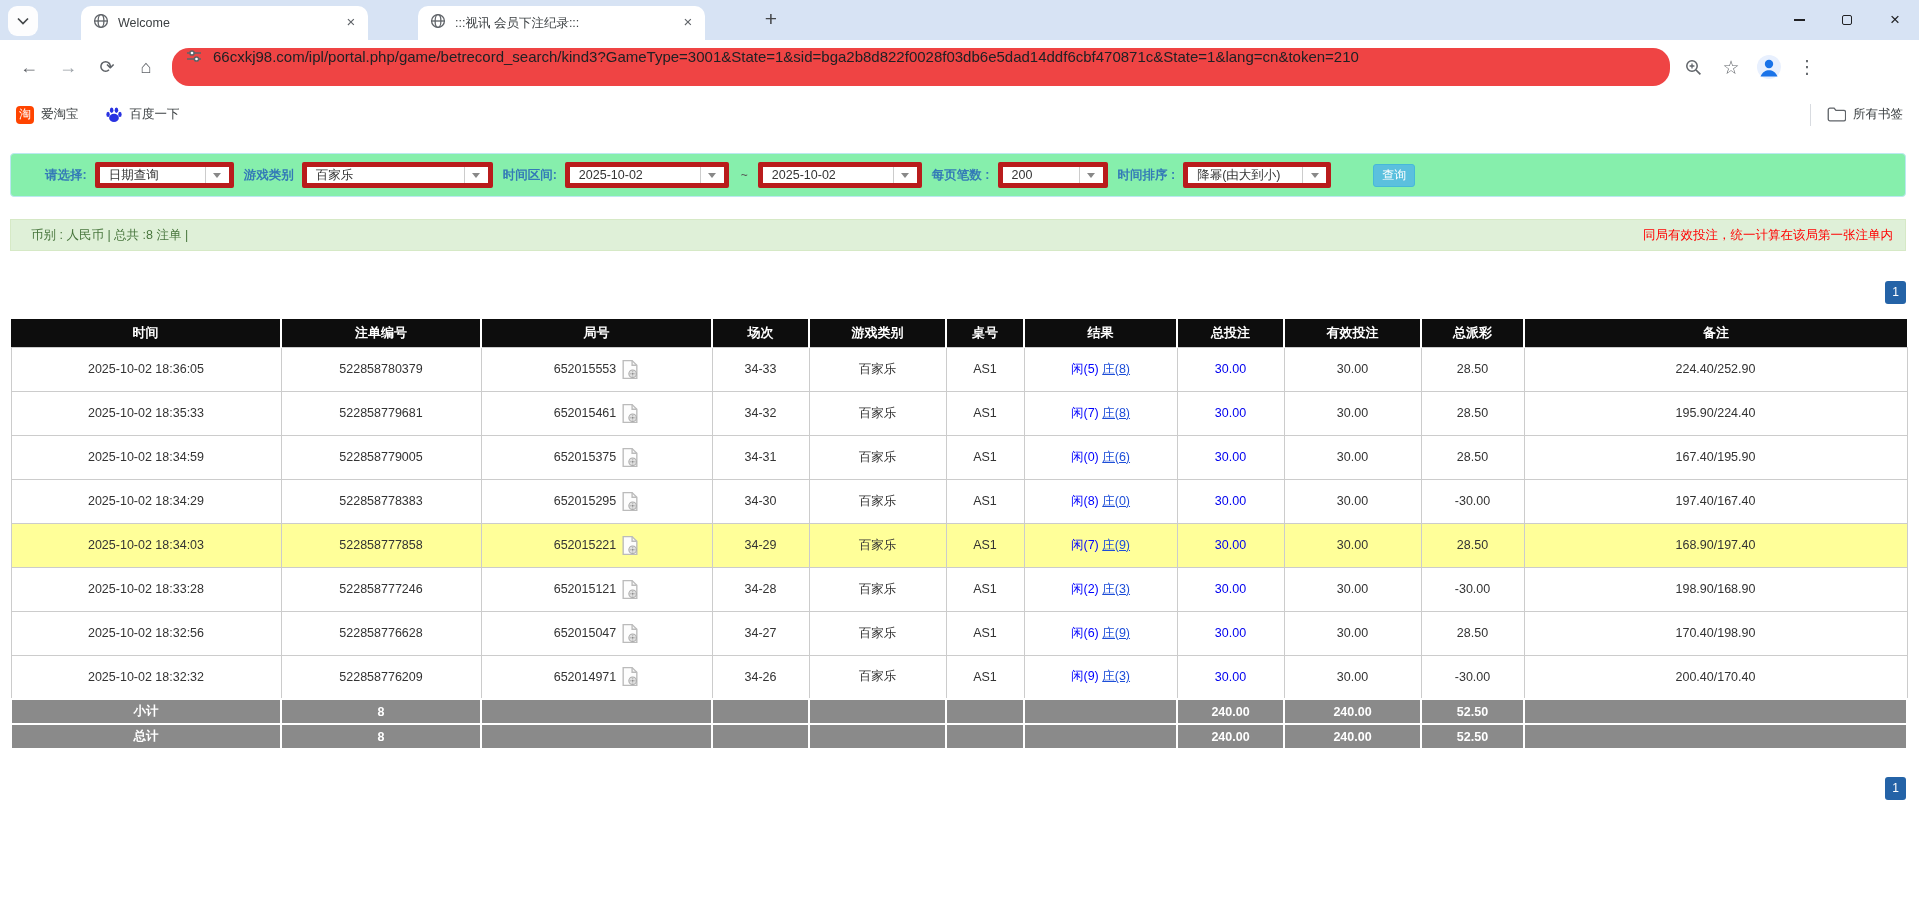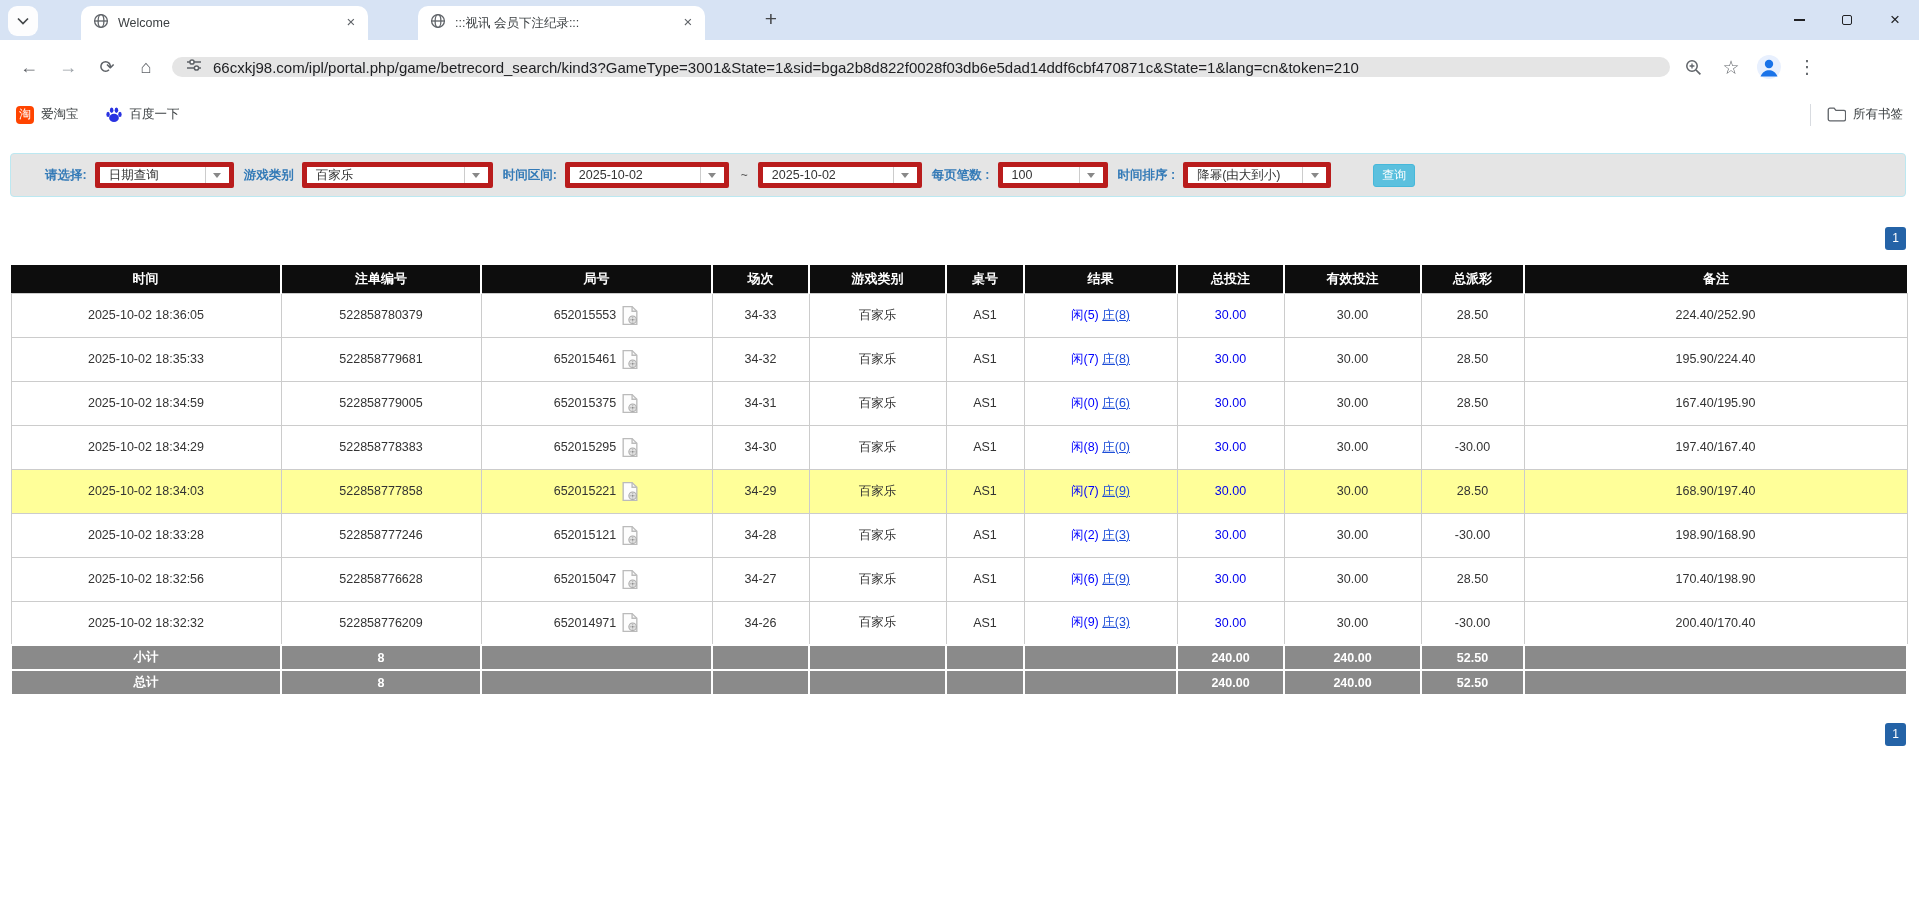--- a/index.html
+++ b/index.html
@@ -18,43 +18,43 @@
   .wincontrols { position:absolute; right:0; top:0; height:40px; display:flex; }
   .wc { width:48px; height:40px; display:flex; align-items:center; justify-content:center; color:#202124; font-size:17px; }
   .minline { display:block; width:11px; border-top:2px solid #202124; }
   .maxbox { display:block; width:10px; height:10px; border:1.6px solid #202124; border-radius:2px; }
 
   
   .toolbar { height:54px; background:#fff; display:flex; align-items:center; padding:0 12px; }
   .navicon { width:34px; height:34px; font-size:18px; color:#5f6368; display:flex; align-items:center;
              justify-content:center; margin-right:5px; }
   .navicon.dim { color:#9aa0a6; }
-  .urlpill { width:1498px; height:20px; background:#e5e5e5; border-radius:17px; display:flex;
-             align-items:center; padding:0 14px; margin-left:4px; overflow:hidden; }
+  .urlpill { width:1498px; height:38px; background:#ef4444; border-radius:17px; display:flex;
+             align-items:flex-start; padding:0 14px; margin-left:4px; overflow:hidden; }
   .urltext { font-size:15px; color:#202124; white-space:nowrap; overflow:hidden; margin-left:11px; }
   .toolicon { width:30px; height:30px; display:flex; align-items:center; justify-content:center;
               color:#5f6368; font-size:18px; margin-left:8px; }
   .star { font-size:19px; }
   .menu3 { font-size:18px; letter-spacing:0; }
 
   
   .bookbar { height:41px; background:#fff; display:flex; align-items:center; padding:0 16px; }
   .bm { display:flex; align-items:center; font-size:12.5px; color:#3c4043; margin-right:26px; }
   .bmicon { margin-right:7px; display:flex; align-items:center; }
   .tb-ico { width:18px; height:18px; background:#f40; color:#fff; border-radius:4px; font-size:12px;
             display:flex; align-items:center; justify-content:center; }
   .allbm { margin-left:auto; display:flex; align-items:center; font-size:12.5px; color:#3c4043; }
   .bmdivider { width:1px; height:22px; background:#d8dbe0; margin-right:16px; }
   .allbm svg { margin-right:7px; }
 
   
   .content { padding:0 10px; background:#fff; }
   .pagetitle { margin-top:22px; font-size:18px; color:#333; height:26px; }
 
-  .filterbar { margin-top:18px; width:1896px; height:44px; background:#e5e5e5; border:1px solid #bce8f1;
+  .filterbar { margin-top:18px; width:1896px; height:44px; background:#86efac; border:1px solid #bce8f1;
                border-radius:4px; display:flex; align-items:center; padding-left:34px; }
   .flabel { font-size:12.5px; font-weight:bold; color:#337ab7; white-space:nowrap; }
   .sel { height:26px; background:#fff; border:5px solid #b91c1c; border-radius:2px; display:flex;
          align-items:center; margin:0 10px 0 8px; }
   .selval { flex:1; font-size:12.5px; color:#333; padding-left:9px; white-space:nowrap; overflow:hidden; }
   .selarrow { width:24px; height:100%; border-left:1px solid #ccc; display:flex; align-items:center; justify-content:center; }
   .selarrow i { width:0; height:0; border-left:4px solid transparent; border-right:4px solid transparent;
                 border-top:5px solid #888; }
   .tilde { font-size:12px; color:#555; margin:0 2px; }
   .btnsearch { margin-left:32px; width:42px; height:23px; background:#5bc0de; border:1px solid #46b8da;
@@ -214,35 +214,39 @@
       </span>
       <span class="tilde">~</span>
       <span class="sel" style="width:164px">
         <span class="selval">2025-10-02</span>
         <span class="selarrow">
             <i></i>
           </span>
       </span>
       <span class="flabel">每页笔数 :</span>
       <span class="sel" style="width:110px">
-        <span class="selval">100</span>
+        <span class="selval">200</span>
         <span class="selarrow">
             <i></i>
           </span>
       </span>
       <span class="flabel">时间排序 :</span>
       <span class="sel" style="width:148px">
         <span class="selval">降幂(由大到小)</span>
         <span class="selarrow">
             <i></i>
           </span>
       </span>
       <button class="btnsearch">查询</button>
     </div>
 
+    <div class="statusbar">
+      <span class="statusleft">币别 : 人民币 | 总共 :8 注单 |</span>
+      <span class="statusright">同局有效投注，统一计算在该局第一张注单内</span>
+    </div>
 
     <div class="pgn top">
       <span class="pgbtn">1</span>
     </div>
 
     <table class="bets">
       <colgroup>
         <col style="width:270px">
           <col style="width:200px">
           <col style="width:231px">

